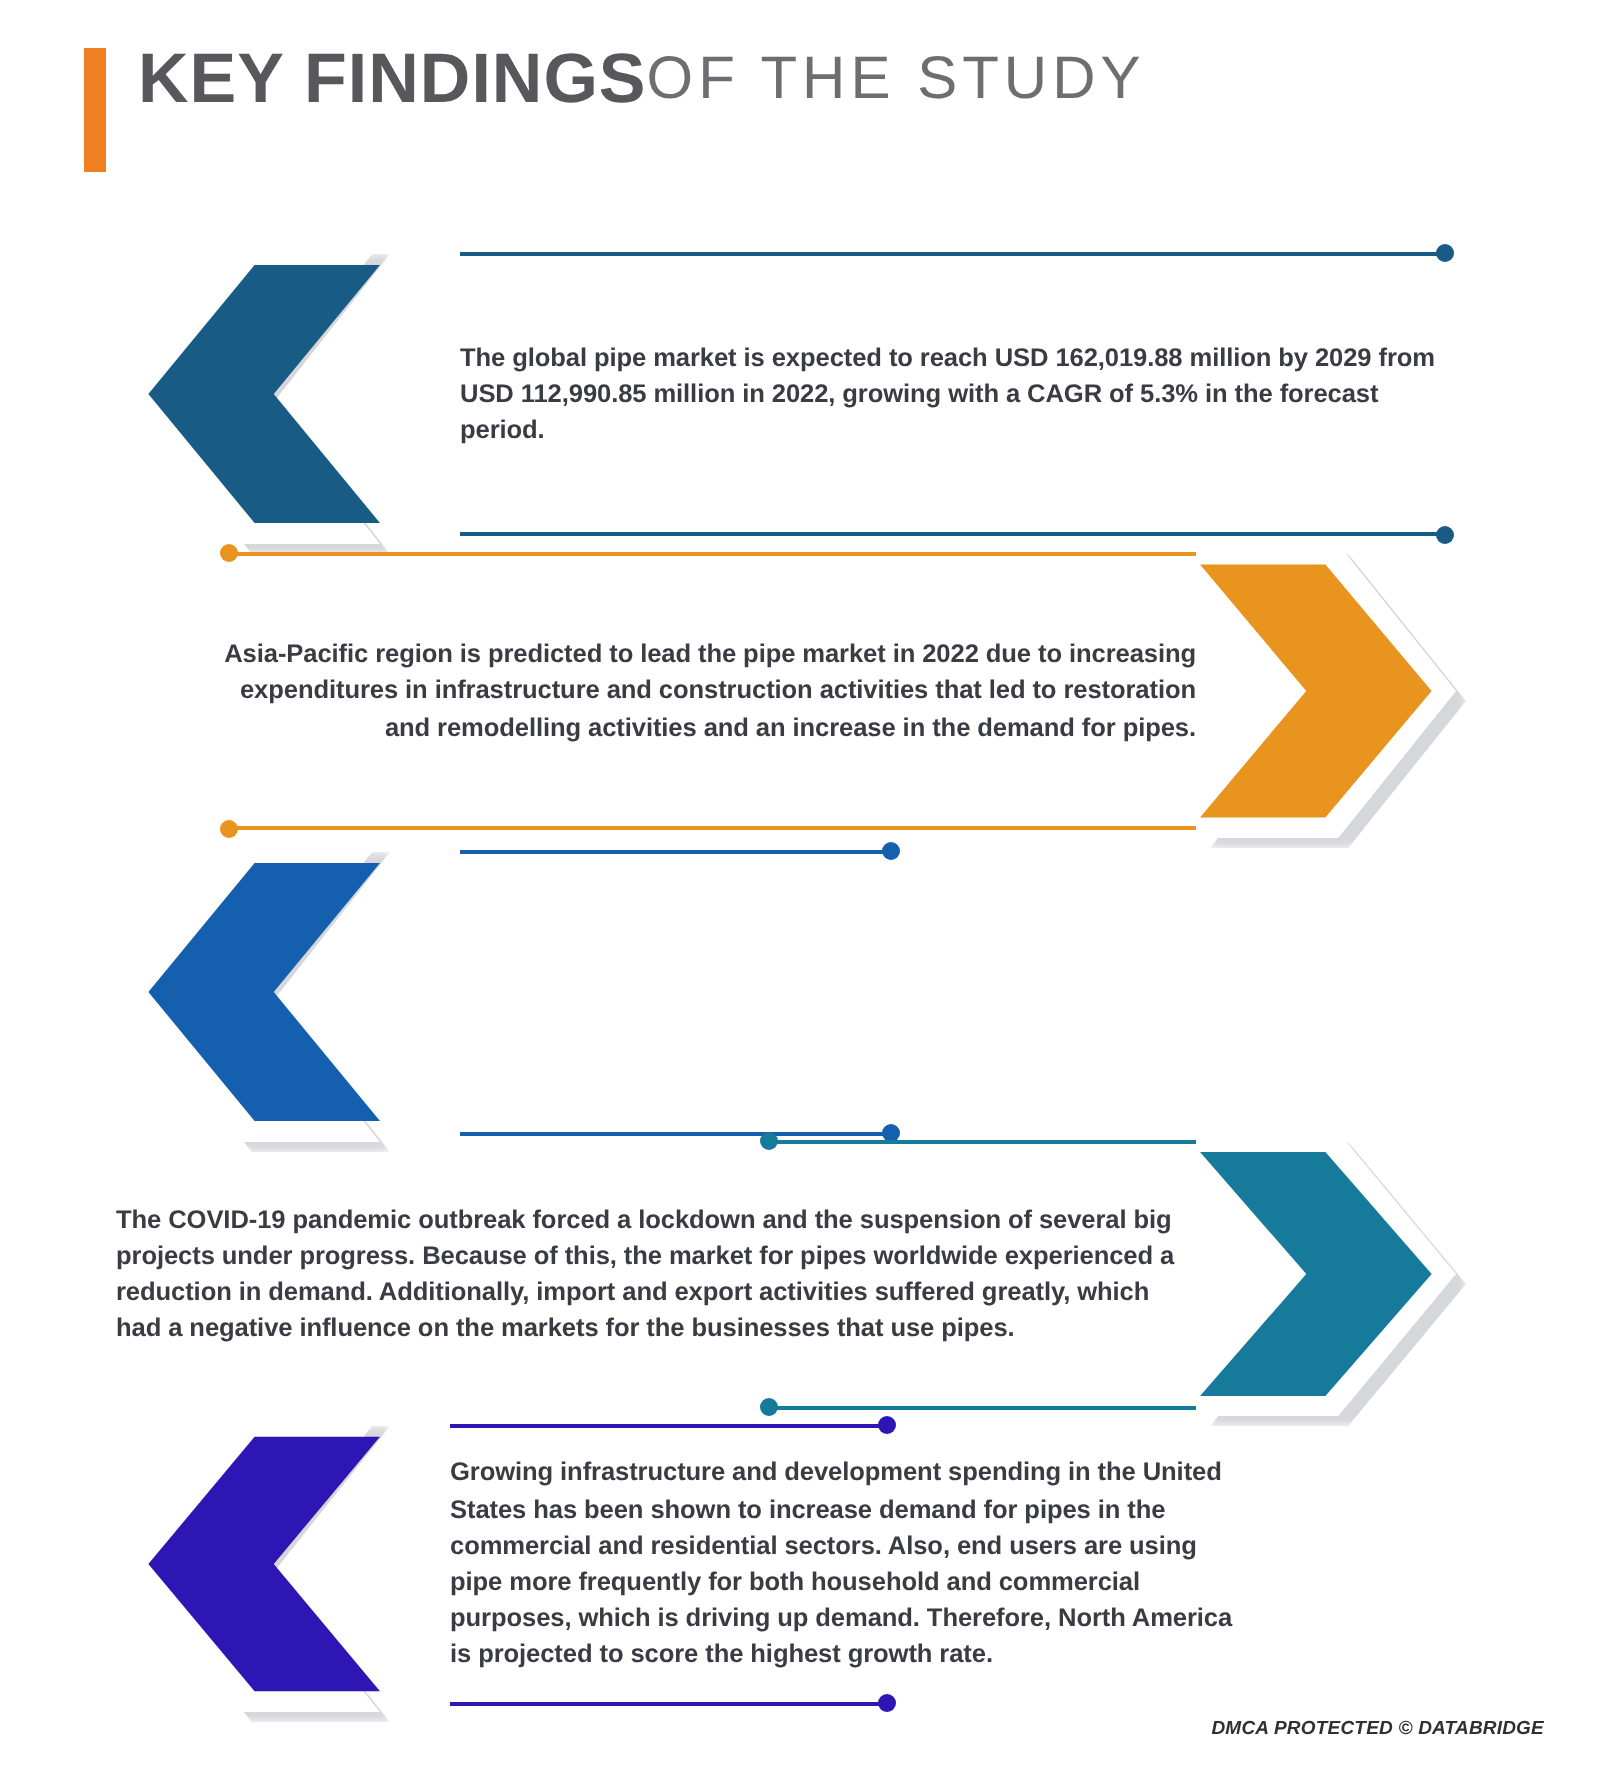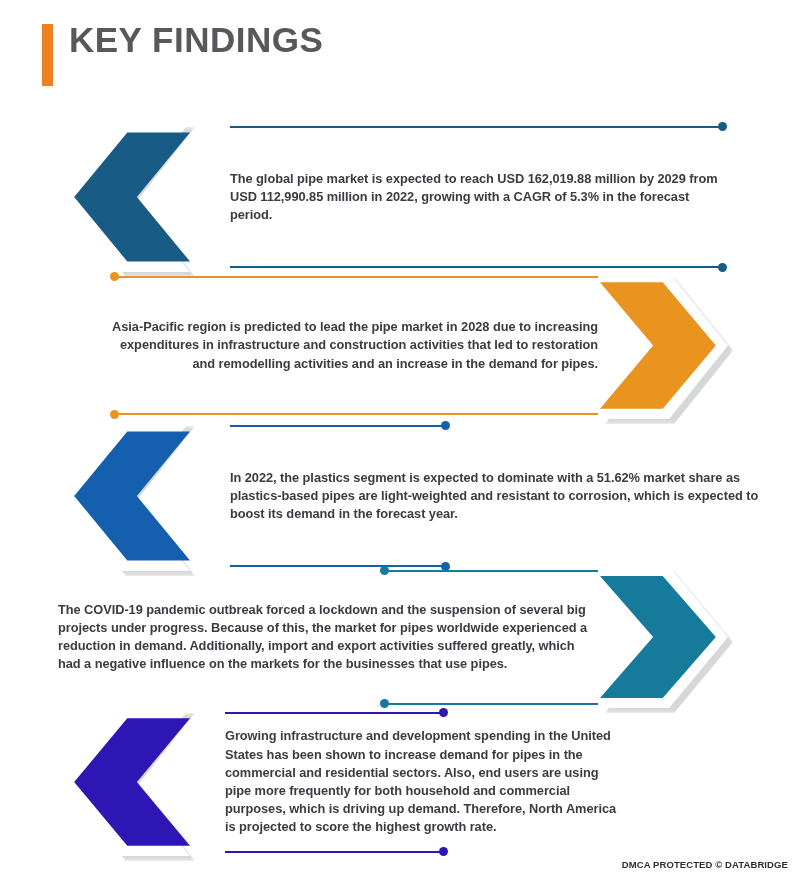--- a/index.html
+++ b/index.html
@@ -118,35 +118,37 @@
     flex: 0 0 auto;
   }
   .conn-line { height: 2px; flex: 1 1 auto; }
   .conn-dot  { width: 9px; height: 9px; border-radius: 50%; flex: 0 0 auto; }
   .connector.dot-right .conn-dot { margin-left: -1px; }
   .connector.dot-left  .conn-dot { margin-right: -1px; }
 
   
   #footer {
     position: absolute;
-    right: 12px;
+    right: 28px;
     bottom: 17px;
     font-size: 9.5px;
     font-weight: bold;
     letter-spacing: 0.1px;
     color: #2f2f35;
+    font-style: italic;
   }
 </style>
 </head>
 <body>
 
 <div id="header">
   <div id="header-bar" style="background: rgb(239, 128, 34);"></div>
   <div id="header-text">
     <div id="title-main">KEY FINDINGS</div>
+    <div id="title-sub">OF THE STUDY</div>
   </div>
 </div>
 
 <div class="row" id="row-1" style="top:122px; height:150px;">
   <div class="chev-wrap left point-left">
     <div class="chev-shadow"></div>
     <div class="chev-outline"></div>
     <div class="chev-fill" id="fill-1" style="background: rgb(24, 92, 133);"></div>
   </div>
   <div class="text-col" style="left:230px; width:497px;">
@@ -166,40 +168,39 @@
   <div class="chev-wrap right point-right">
     <div class="chev-shadow"></div>
     <div class="chev-outline"></div>
     <div class="chev-fill" id="fill-2" style="background: rgb(232, 148, 31);"></div>
   </div>
   <div class="text-col" style="left:110px; width:488px;">
     <div class="connector dot-left">
       <div class="conn-dot" id="dot-2a" style="background: rgb(232, 148, 31);"></div>
       <div class="conn-line" id="line-2a" style="background: rgb(232, 148, 31);"></div>
     </div>
-    <div class="body-text" style="text-align:right;">Asia-Pacific region is predicted to lead the pipe market in 2028 due to increasing expenditures in infrastructure and construction activities that led to restoration and remodelling activities and an increase in the demand for pipes.</div>
+    <div class="body-text" style="text-align:right;">Asia-Pacific region is predicted to lead the pipe market in 2022 due to increasing expenditures in infrastructure and construction activities that led to restoration and remodelling activities and an increase in the demand for pipes.</div>
     <div class="connector dot-left">
       <div class="conn-dot" id="dot-2b" style="background: rgb(232, 148, 31);"></div>
       <div class="conn-line" id="line-2b" style="background: rgb(232, 148, 31);"></div>
     </div>
   </div>
 </div>
 
 <div class="row" id="row-3" style="top:421px; height:150px;">
   <div class="chev-wrap left point-left">
     <div class="chev-shadow"></div>
     <div class="chev-outline"></div>
     <div class="chev-fill" id="fill-3" style="background: rgb(21, 96, 174);"></div>
   </div>
   <div class="text-col" style="left:230px; width:535px;">
     <div class="connector dot-right">
       <div class="conn-line" id="line-3a" style="max-width: 212px; background: rgb(21, 96, 174);"></div>
       <div class="conn-dot" id="dot-3a" style="background: rgb(21, 96, 174);"></div>
     </div>
-    <div class="body-text" style="text-align:left;">In 2022, the plastics segment is expected to dominate with a 51.62% market share as plastics-based pipes are light-weighted and resistant to corrosion, which is expected to boost its demand in the forecast year.</div>
     <div class="connector dot-right">
       <div class="conn-line" id="line-3b" style="max-width: 212px; background: rgb(21, 96, 174);"></div>
       <div class="conn-dot" id="dot-3b" style="background: rgb(21, 96, 174);"></div>
     </div>
   </div>
 </div>
 
 <div class="row" id="row-4" style="top:566px; height:142px;">
   <div class="chev-wrap right point-right">
     <div class="chev-shadow"></div>

